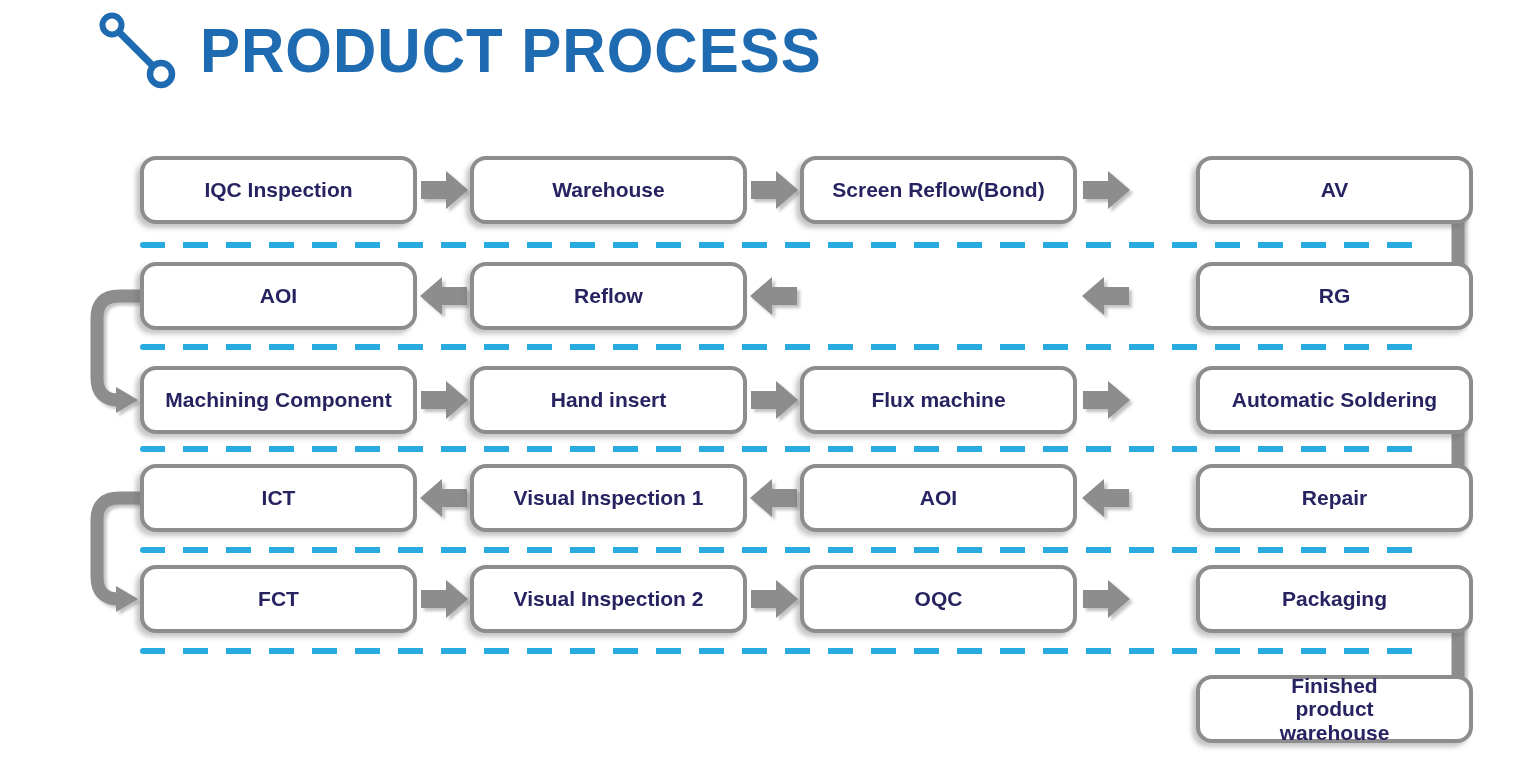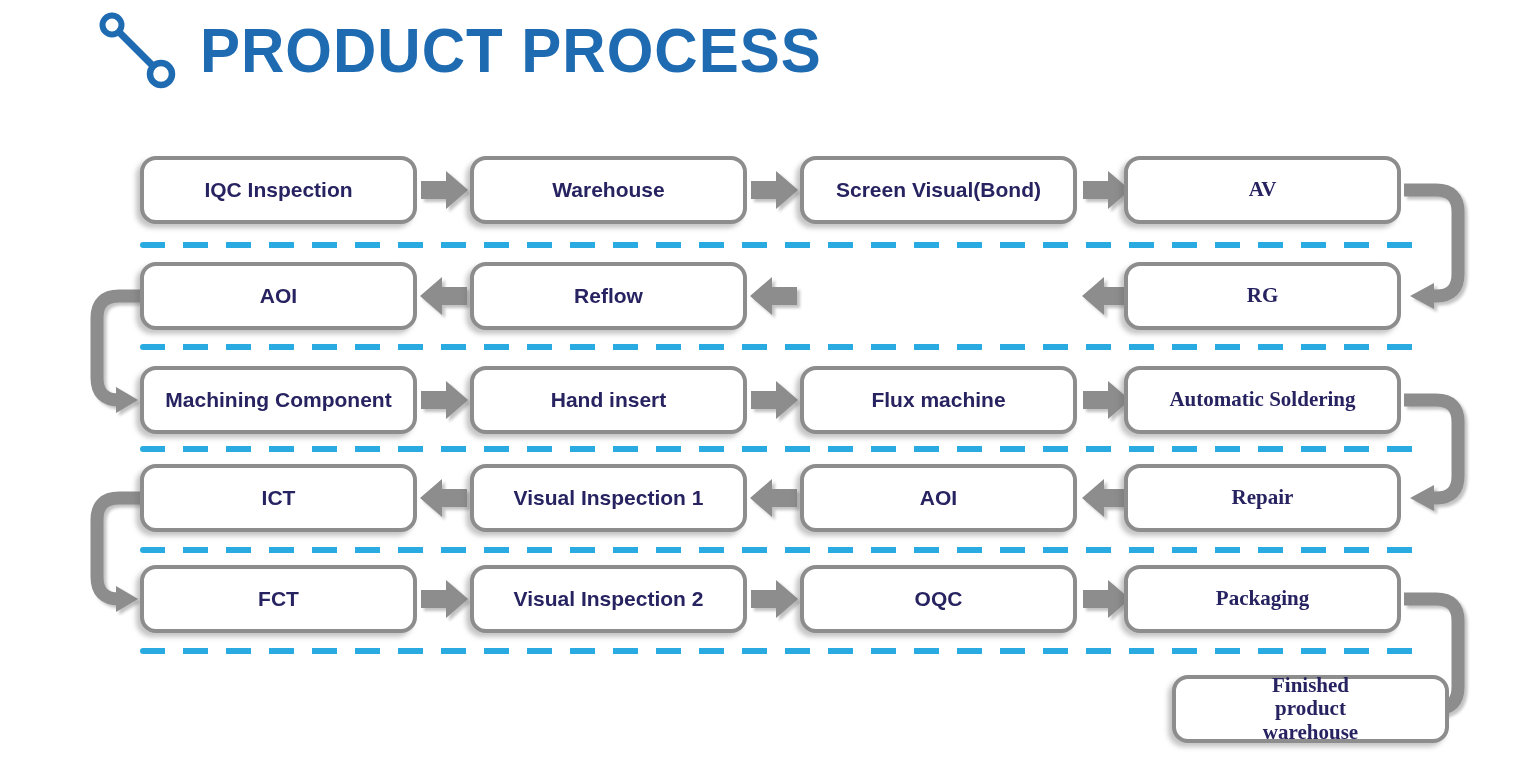--- a/index.html
+++ b/index.html
@@ -40,23 +40,23 @@
     align-items: center;
     justify-content: center;
     text-align: center;
     padding: 0 14px;
     color: #272361;
     font-size: 21px;
     font-weight: bold;
     line-height: 1.12;
     z-index: 2;
   }
-  .box--wrap { padding: 0 58px; margin-left: 48px; }
+  .box--wrap { padding: 0 58px; }
   
-  .c0 { left: 140px; }  .c1 { left: 470px; }  .c2 { left: 800px; }  .c3 { left: 1124px; font-family: Liberation Serif, serif; }
+  .c0 { left: 140px; }  .c1 { left: 470px; }  .c2 { left: 800px; }  .c3 { left: 1196px; }
   .r0 { top: 156px; }   .r1 { top: 262px; }   .r2 { top: 366px; }
   .r3 { top: 464px; }   .r4 { top: 565px; }   .r5 { top: 675px; }
   
   .separator {
     position: absolute;
     left: 140px;
     width: 1276px;
     height: 6px;
     background: repeating-linear-gradient(90deg,
       #29abe2 0px, #29abe2 25px,
@@ -128,21 +128,21 @@
   </svg>
 
   <div class="separator sep1"></div>
   <div class="separator sep2"></div>
   <div class="separator sep3"></div>
   <div class="separator sep4"></div>
   <div class="separator sep5"></div>
 
   <div class="box c0 r0">IQC Inspection</div>
   <div class="box c1 r0">Warehouse</div>
-  <div class="box c2 r0">Screen Visual(Bond)</div>
+  <div class="box c2 r0">Screen Reflow(Bond)</div>
   <div class="box c3 r0">AV</div>
 
   <div class="box c0 r1">AOI</div>
   <div class="box c1 r1">Reflow</div>
   <div class="box c3 r1">RG</div>
 
   <div class="box c0 r2">Machining Component</div>
   <div class="box c2 r2">Flux machine</div>
   <div class="box c1 r2">Hand insert</div>
   <div class="box c3 r2">Automatic Soldering</div>

